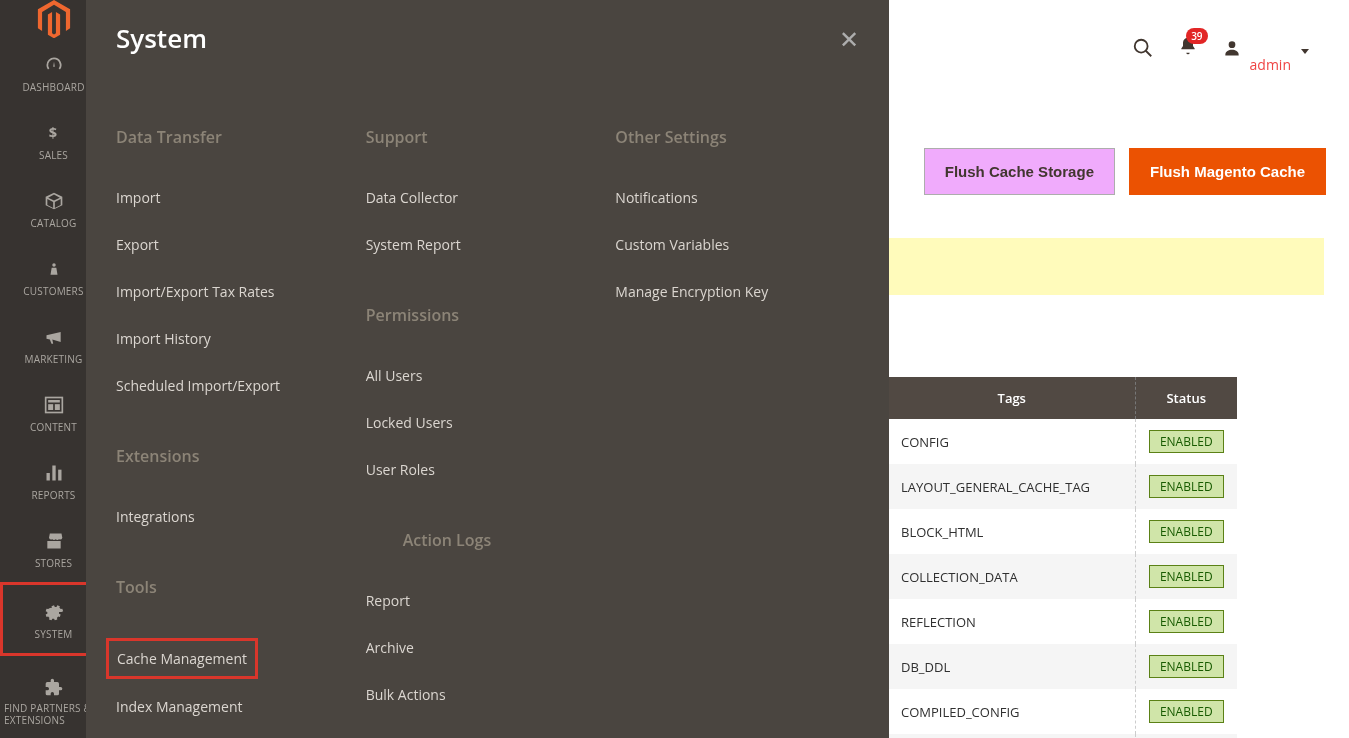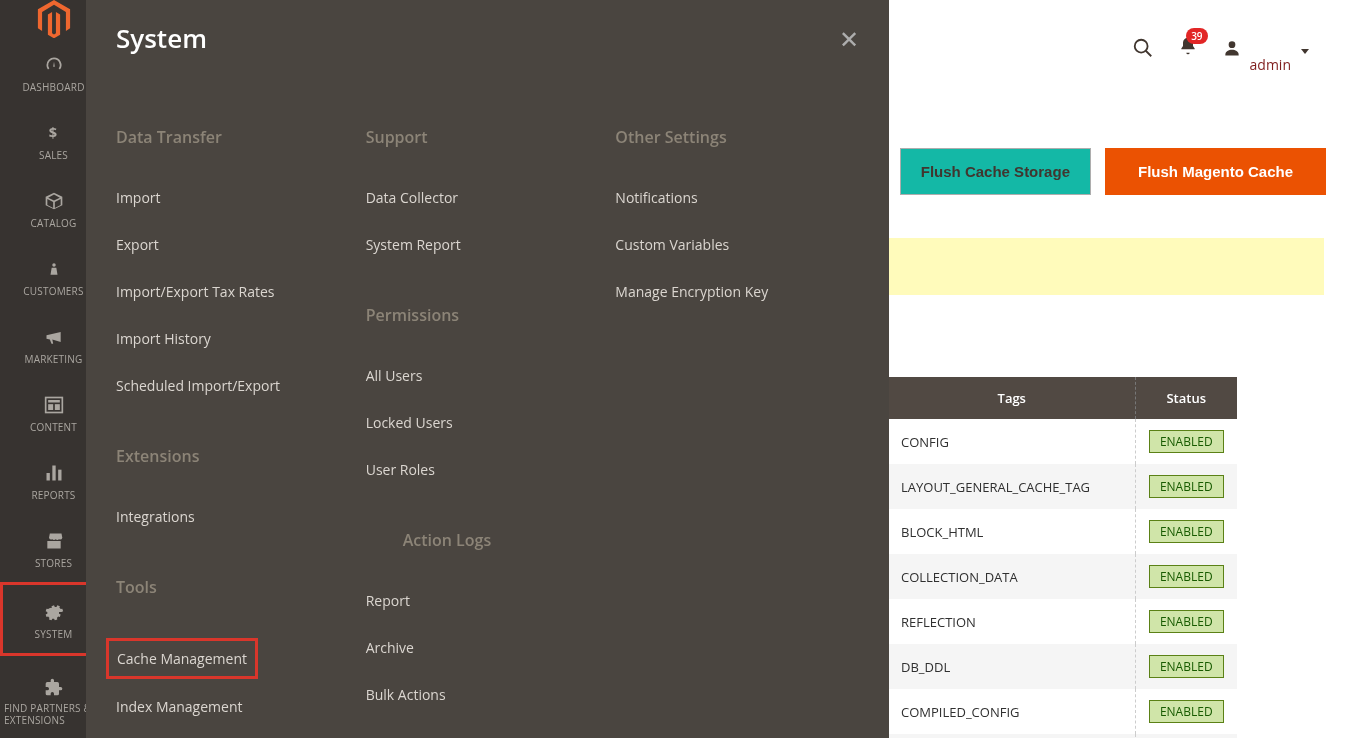--- a/index.html
+++ b/index.html
@@ -27,26 +27,26 @@
 .flyout-link.highlighted { border: 3px solid #d9362b; margin-left: -10px; padding: 8px 8px; display: inline-block; margin-bottom: 18px; }
 
 
 .main { position: absolute; left: 86px; top: 0; right: 0; height: 100%; background: #fff; z-index: 5; }
 .topbar { height: 135px; display: flex; justify-content: flex-end; align-items: flex-start; padding: 22px 40px 0 0; gap: 20px; }
 .topbar-icons { display: flex; align-items: center; gap: 24px; text-align: right; }
 .topbar-search { width: 22px; height: 22px; cursor: pointer; }
 .topbar-bell { position: relative; cursor: pointer; }
 .topbar-bell-badge { position: absolute; top: -8px; right: -10px; background: #e22626; color: #fff; font-size: 10px; padding: 1px 5px; border-radius: 8px; font-weight: 600; }
 .topbar-user { display: flex; align-items: center; gap: 8px; cursor: pointer; }
-.topbar-user-name { font-size: 14px; color: #7f1d1d; margin-top: 33px; }
+.topbar-user-name { font-size: 14px; color: #ef4444; margin-top: 33px; }
 .topbar-user-caret { margin-left: 2px; }
 
 .main-actions { position: absolute; top: 148px; right: 23px; display: flex; gap: 14px; }
-.btn-flat { background: #14b8a6; border: 1px solid #adadad; padding: 14px 20px; font-size: 15px; color: #41362f; cursor: pointer; font-weight: 600; }
-.btn-primary { background: #eb5202; border: 1px solid #eb5202; padding: 14px 32px; font-size: 15px; color: #fff; cursor: pointer; font-weight: 600; }
+.btn-flat { background: #f0abfc; border: 1px solid #adadad; padding: 14px 20px; font-size: 15px; color: #41362f; cursor: pointer; font-weight: 600; }
+.btn-primary { background: #eb5202; border: 1px solid #eb5202; padding: 14px 20px; font-size: 15px; color: #fff; cursor: pointer; font-weight: 600; }
 
 .yellow-band { position: absolute; top: 238px; left: 803px; right: 25px; height: 57px; background: #fffbbb; }
 
 
 .cache-table { position: absolute; top: 377px; left: 803px; right: 25px; border-collapse: collapse; font-size: 13px; }
 .cache-table th { background: #514943; color: #fff; text-align: center; padding: 12px 12px; font-weight: 600; border-left: 1px dashed #777; }
 .cache-table th:first-child { border-left: none; }
 .cache-table td { padding: 11px 12px; border-left: 1px dashed #ccc; color: #303030; }
 .cache-table td:first-child { border-left: none; }
 .cache-table tr:nth-child(even) td { background: #f5f5f5; }

